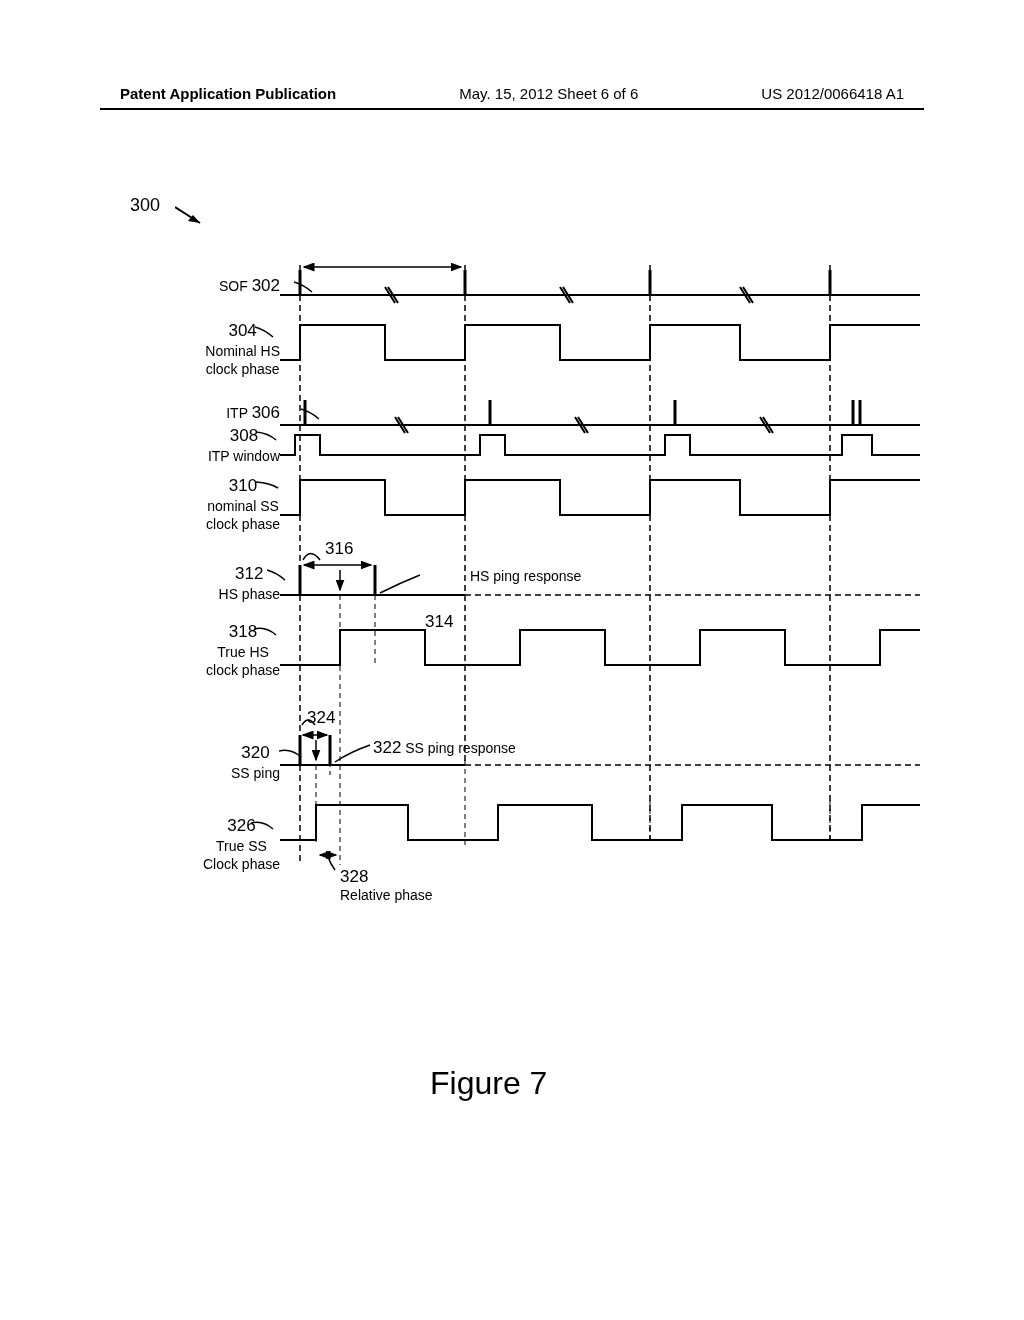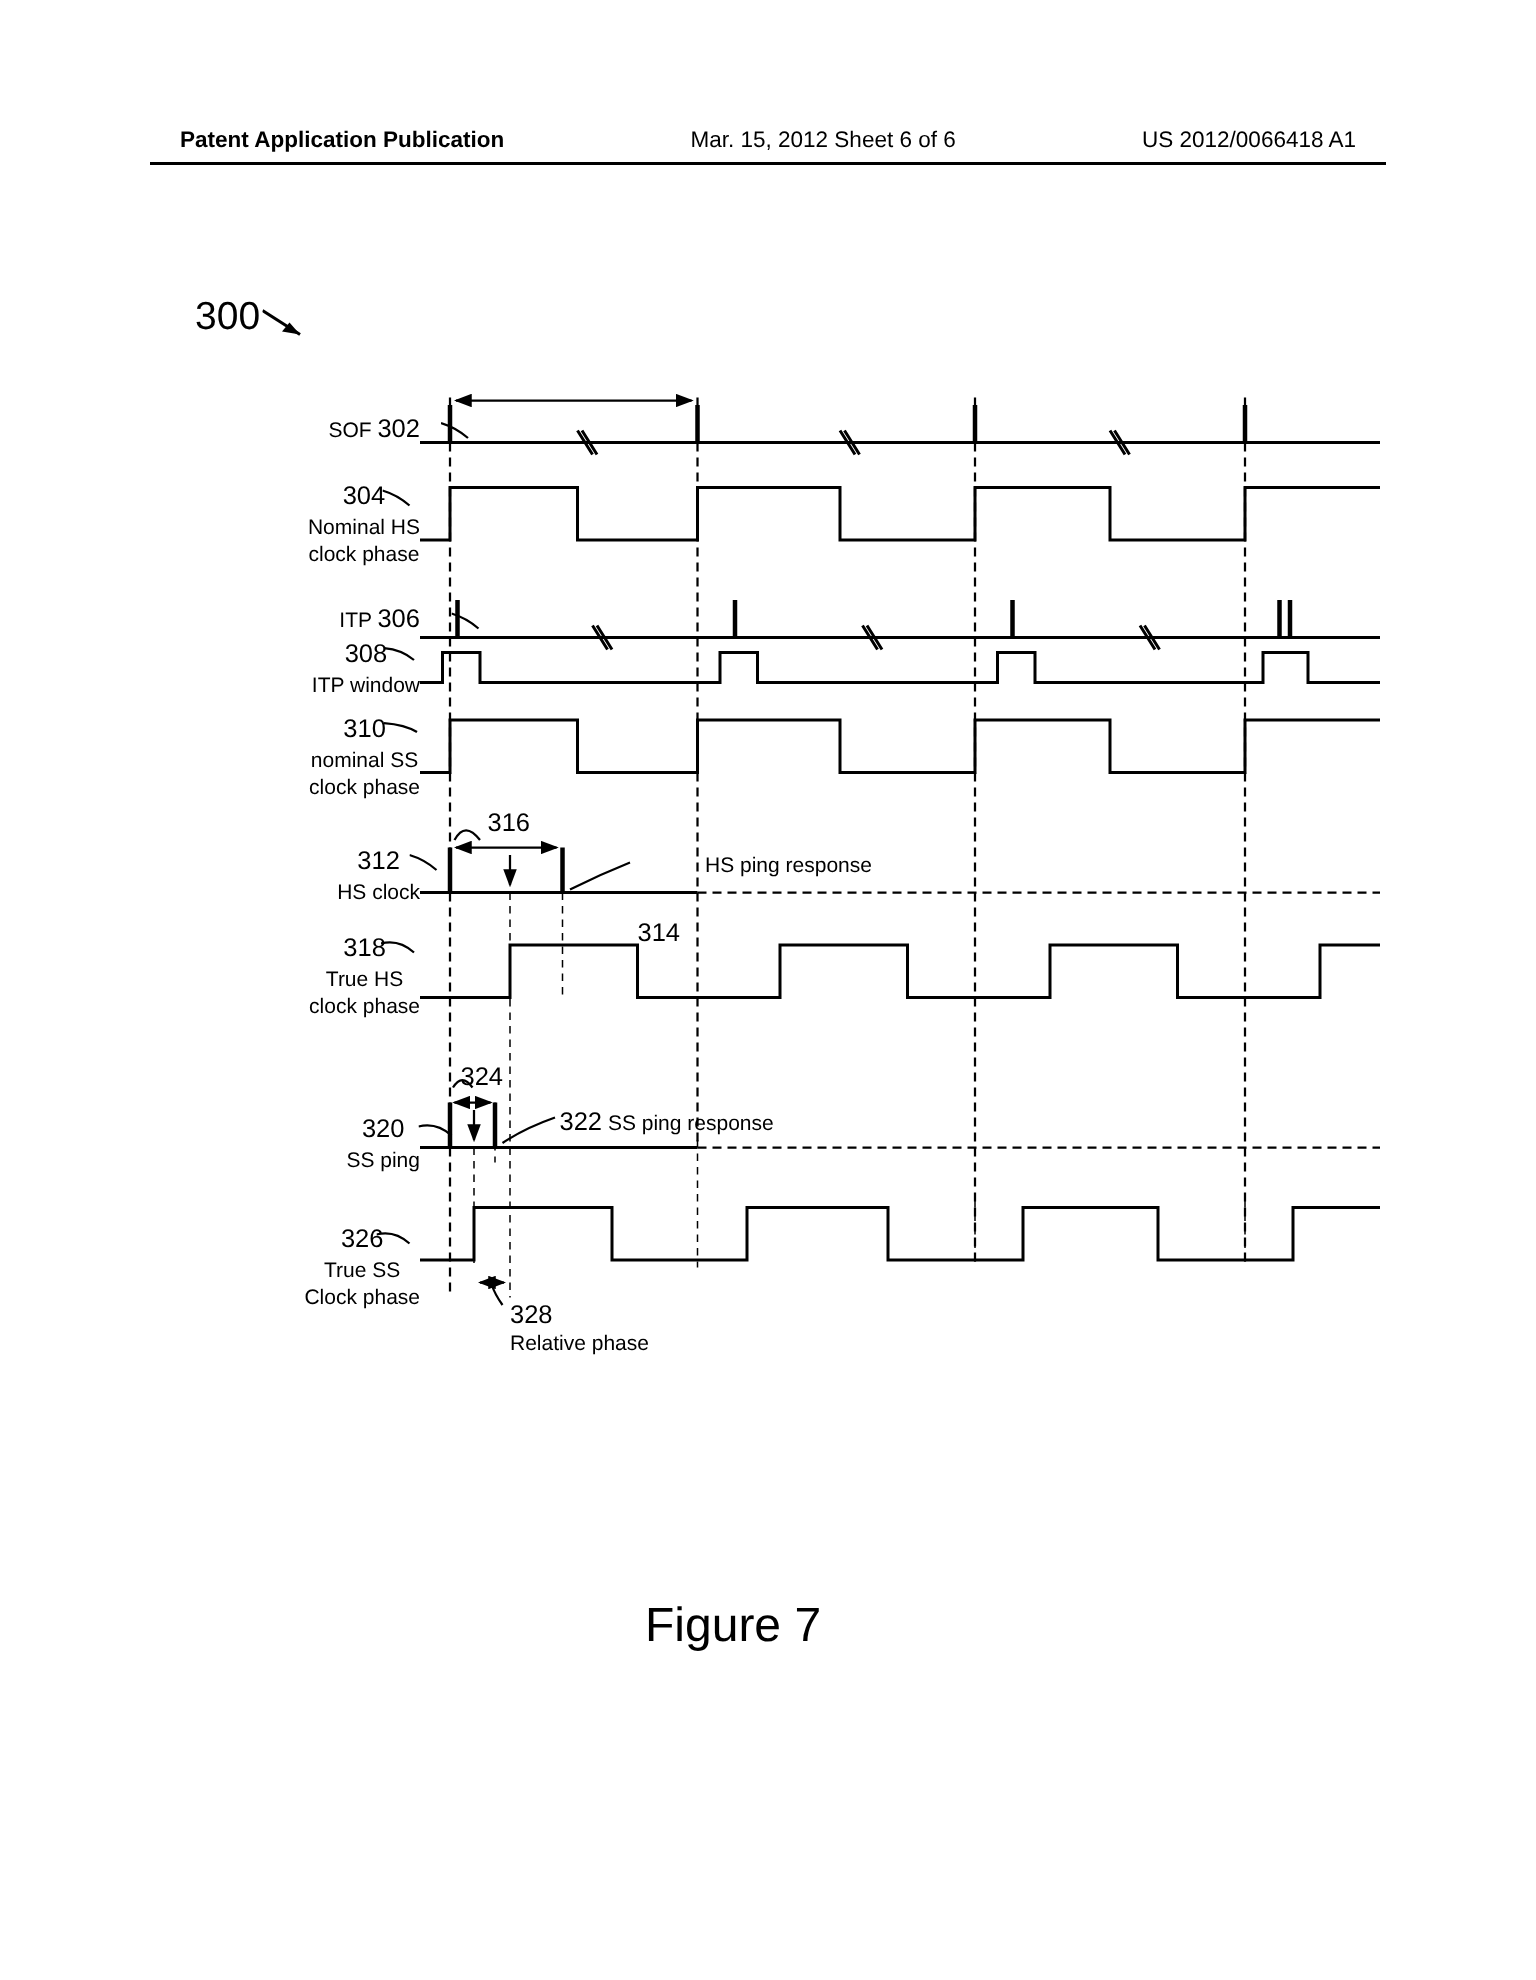--- a/index.html
+++ b/index.html
@@ -34,21 +34,21 @@
       position: absolute;
       top: 195px;
       left: 100px;
       width: 820px;
       height: 900px;
     }
     .ref-num-300 {
       position: absolute;
       top: 0px;
       left: 30px;
-      font-size: 26px;
+      font-size: 18px;
     }
     .timing-area {
       position: absolute;
       top: 50px;
       left: 0;
       width: 820px;
       height: 700px;
     }
     .row-label {
       position: absolute;
@@ -76,21 +76,21 @@
       top: 870px;
       left: 330px;
       font-size: 32px;
     }
   </style>
 </head>
 <body>
 
 <div class="header">
   <span class="header-left">Patent Application Publication</span>
-  <span class="header-center">Mar. 15, 2012 Sheet 6 of 6</span>
+  <span class="header-center">May. 15, 2012 Sheet 6 of 6</span>
   <span class="header-right">US 2012/0066418 A1</span>
 </div>
 <div class="header-line"></div>
 
 <div class="diagram-container">
   <div class="ref-num-300">
     <span>300</span>
     <svg width="35" height="25" style="position:absolute; left:45px; top:8px;">
       <line x1="0" y1="4" x2="25" y2="20" stroke="black" stroke-width="2"></line>
       <polygon points="25,20 18,12 13,18" fill="black"></polygon>
@@ -143,21 +143,21 @@
       <span>nominal SS</span><br>
       <span>clock phase</span>
     </div>
 
     <div class="row-label" style="top: 318px;">
       <span class="ref-num">312</span>
       <svg width="20" height="15" style="position:absolute; left:48px; top:5px;">
           <path d="M0,2 Q10,5 18,12" stroke="black" fill="none" stroke-width="1.5"></path>
         </svg>
       <br>
-      <span>HS clock</span>
+      <span>HS phase</span>
     </div>
 
     <div class="row-label" style="top: 376px;">
       <span class="ref-num">318</span>
       <svg width="25" height="15" style="position:absolute; left:48px; top:2px;">
           <path d="M0,6 Q12,3 22,12" stroke="black" fill="none" stroke-width="1.5"></path>
         </svg>
       <br>
       <span>True HS</span><br>
       <span>clock phase</span>

